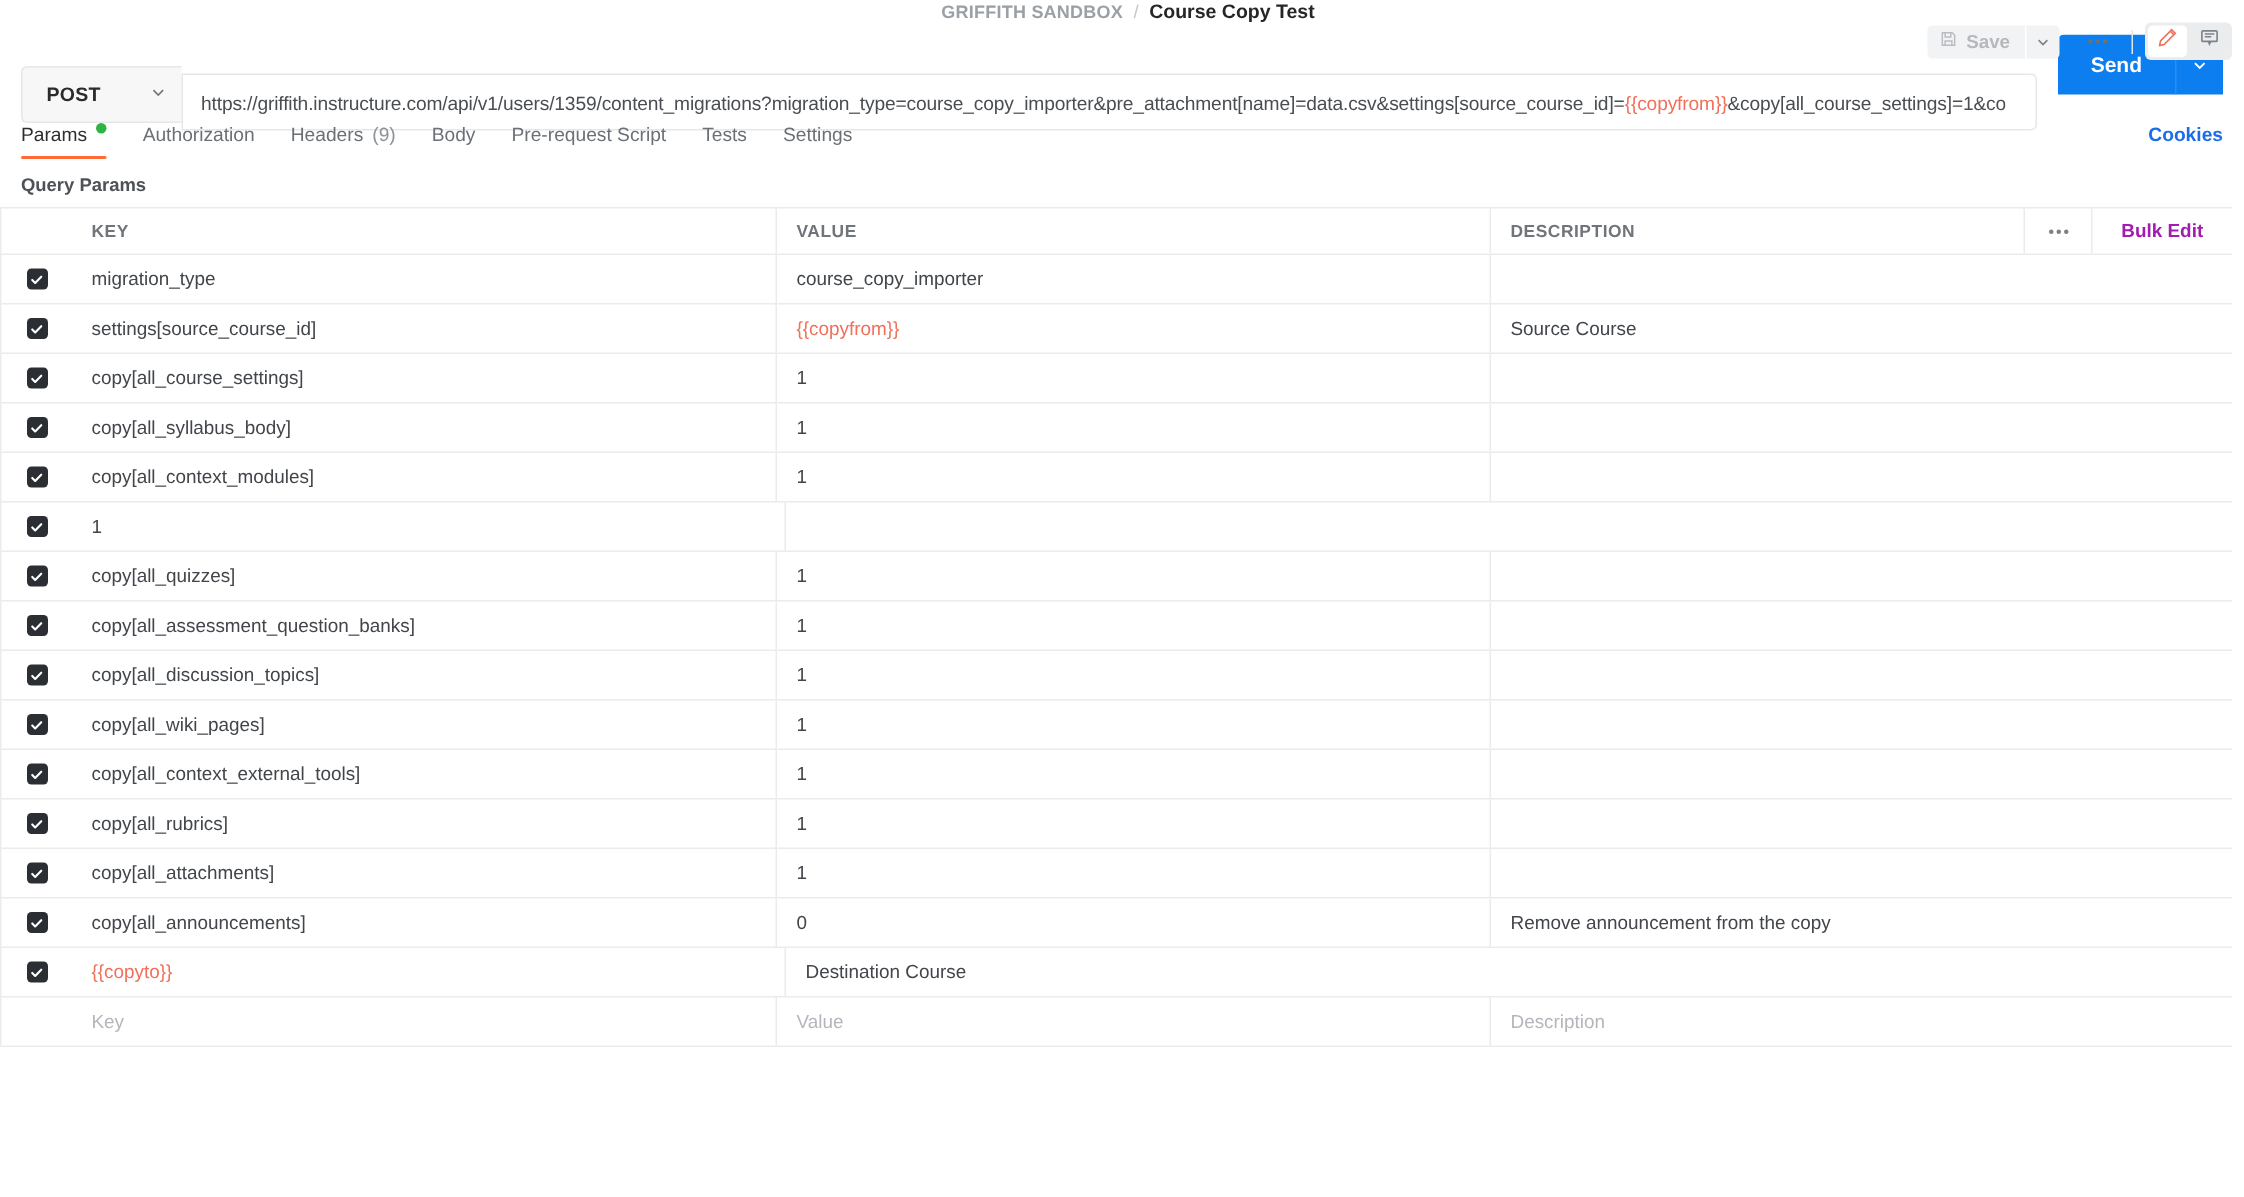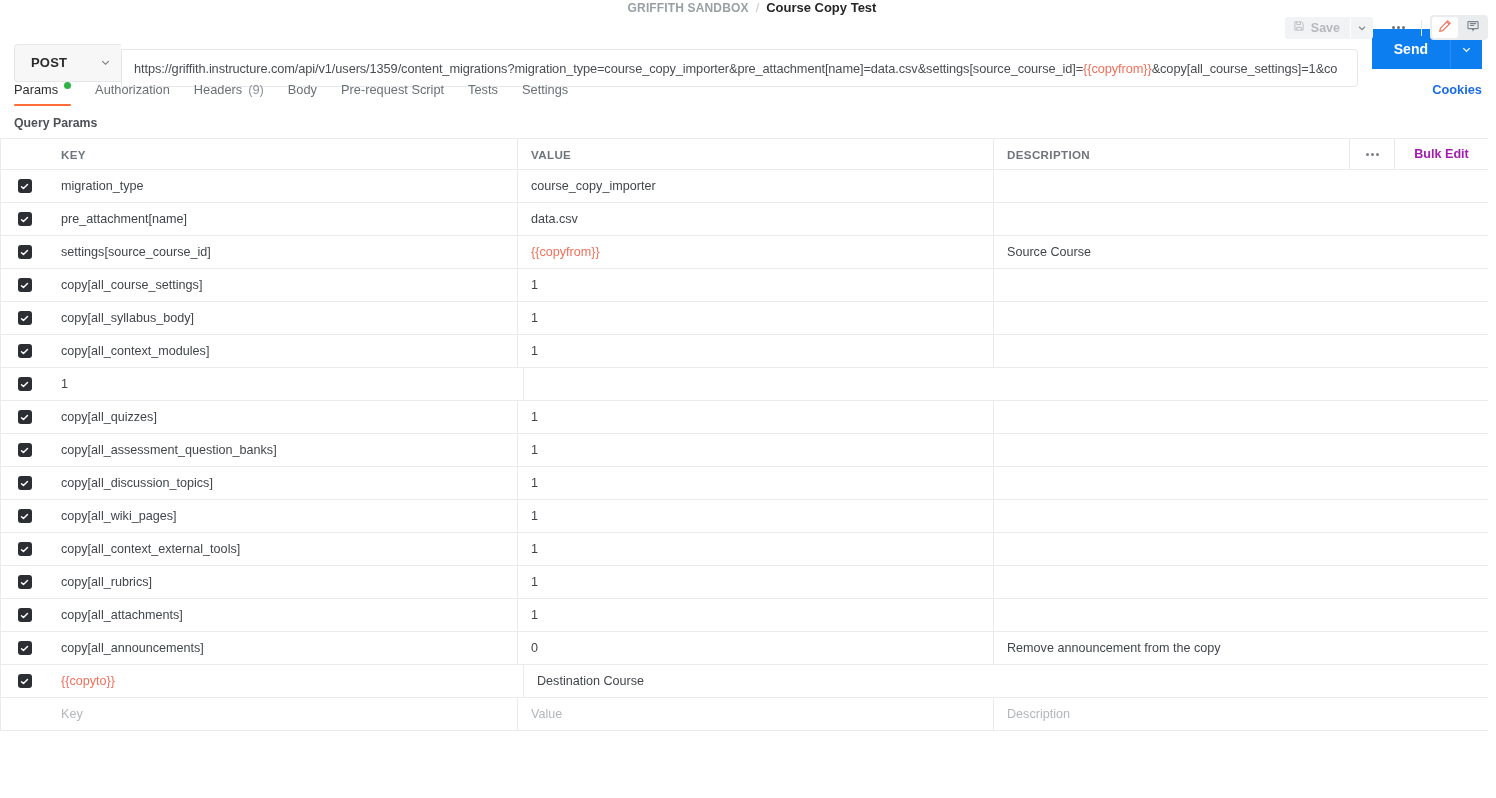--- a/index.html
+++ b/index.html
@@ -114,21 +114,21 @@
   }
   .url-text {
     font-size: 12.8px;
     color: #4a4d52;
     white-space: nowrap;
     overflow: hidden;
     letter-spacing: -0.1px;
   }
   .url-text .var { color: #f0705a; }
   .send-wrap {
-    display: flex; align-items: center;
+    display: flex; 
     margin-left: 14px;
     border-radius: 4px;
     overflow: hidden;
     height: 52px;
   }
   .send-btn {
     background: #0d7ef0;
     color: #fff;
     font-size: 14px;
     font-weight: bold;
@@ -397,38 +397,20 @@
       </div>
       <div class="prow">
         <div class="cell c-check">
           <span class="chk">
             <svg width="9" height="9" viewBox="0 0 12 12" fill="none" stroke="#ffffff" stroke-width="1.9" stroke-linecap="round" stroke-linejoin="round">
               <path d="M2 6.2l2.6 2.6L10 3.3"></path>
             </svg>
           </span>
         </div>
         <div class="cell c-key">
-          <span>pre_attachment[name]</span>
-        </div>
-        <div class="cell c-val">
-          <span class="">data.csv</span>
-        </div>
-        <div class="cell c-desc">
-          <span></span>
-        </div>
-      </div>
-      <div class="prow">
-        <div class="cell c-check">
-          <span class="chk">
-            <svg width="9" height="9" viewBox="0 0 12 12" fill="none" stroke="#ffffff" stroke-width="1.9" stroke-linecap="round" stroke-linejoin="round">
-              <path d="M2 6.2l2.6 2.6L10 3.3"></path>
-            </svg>
-          </span>
-        </div>
-        <div class="cell c-key">
           <span>settings[source_course_id]</span>
         </div>
         <div class="cell c-val">
           <span class="val-var">{{copyfrom}}</span>
         </div>
         <div class="cell c-desc">
           <span>Source Course</span>
         </div>
       </div>
       <div class="prow">

